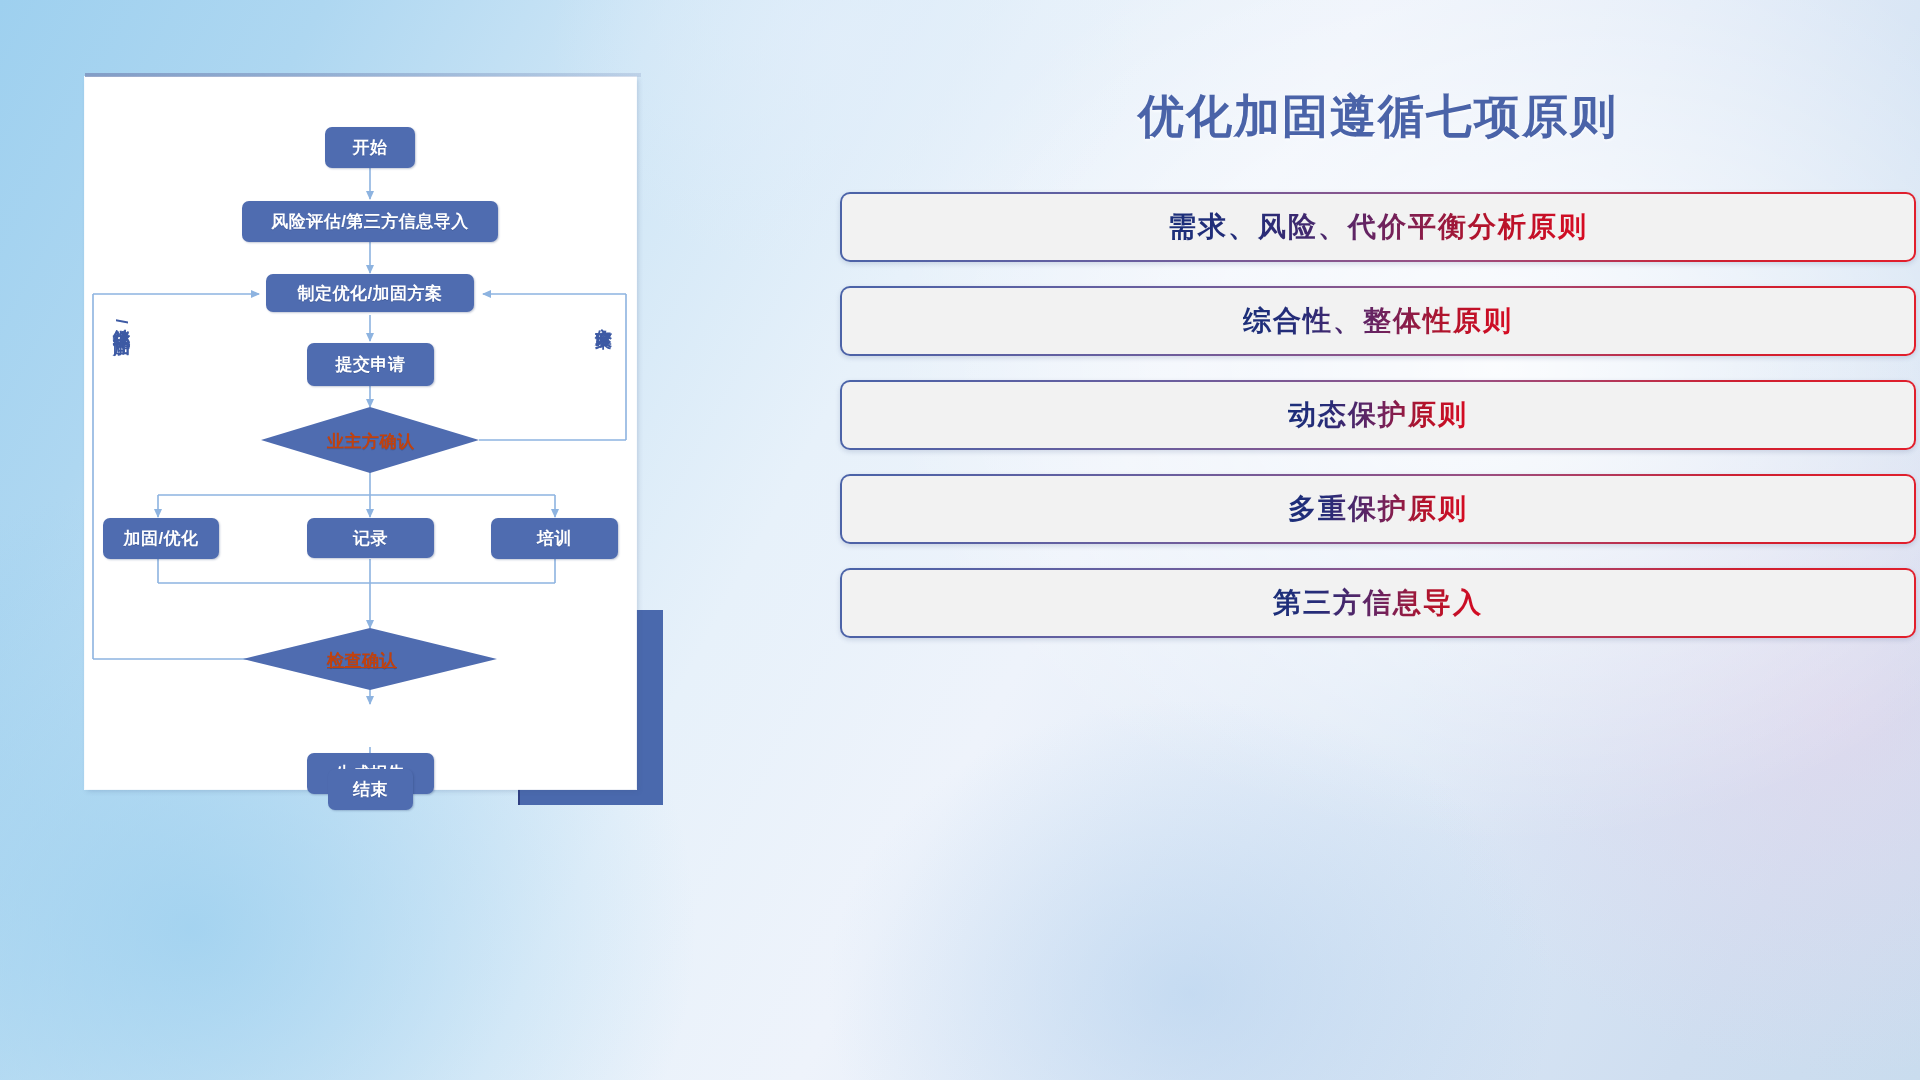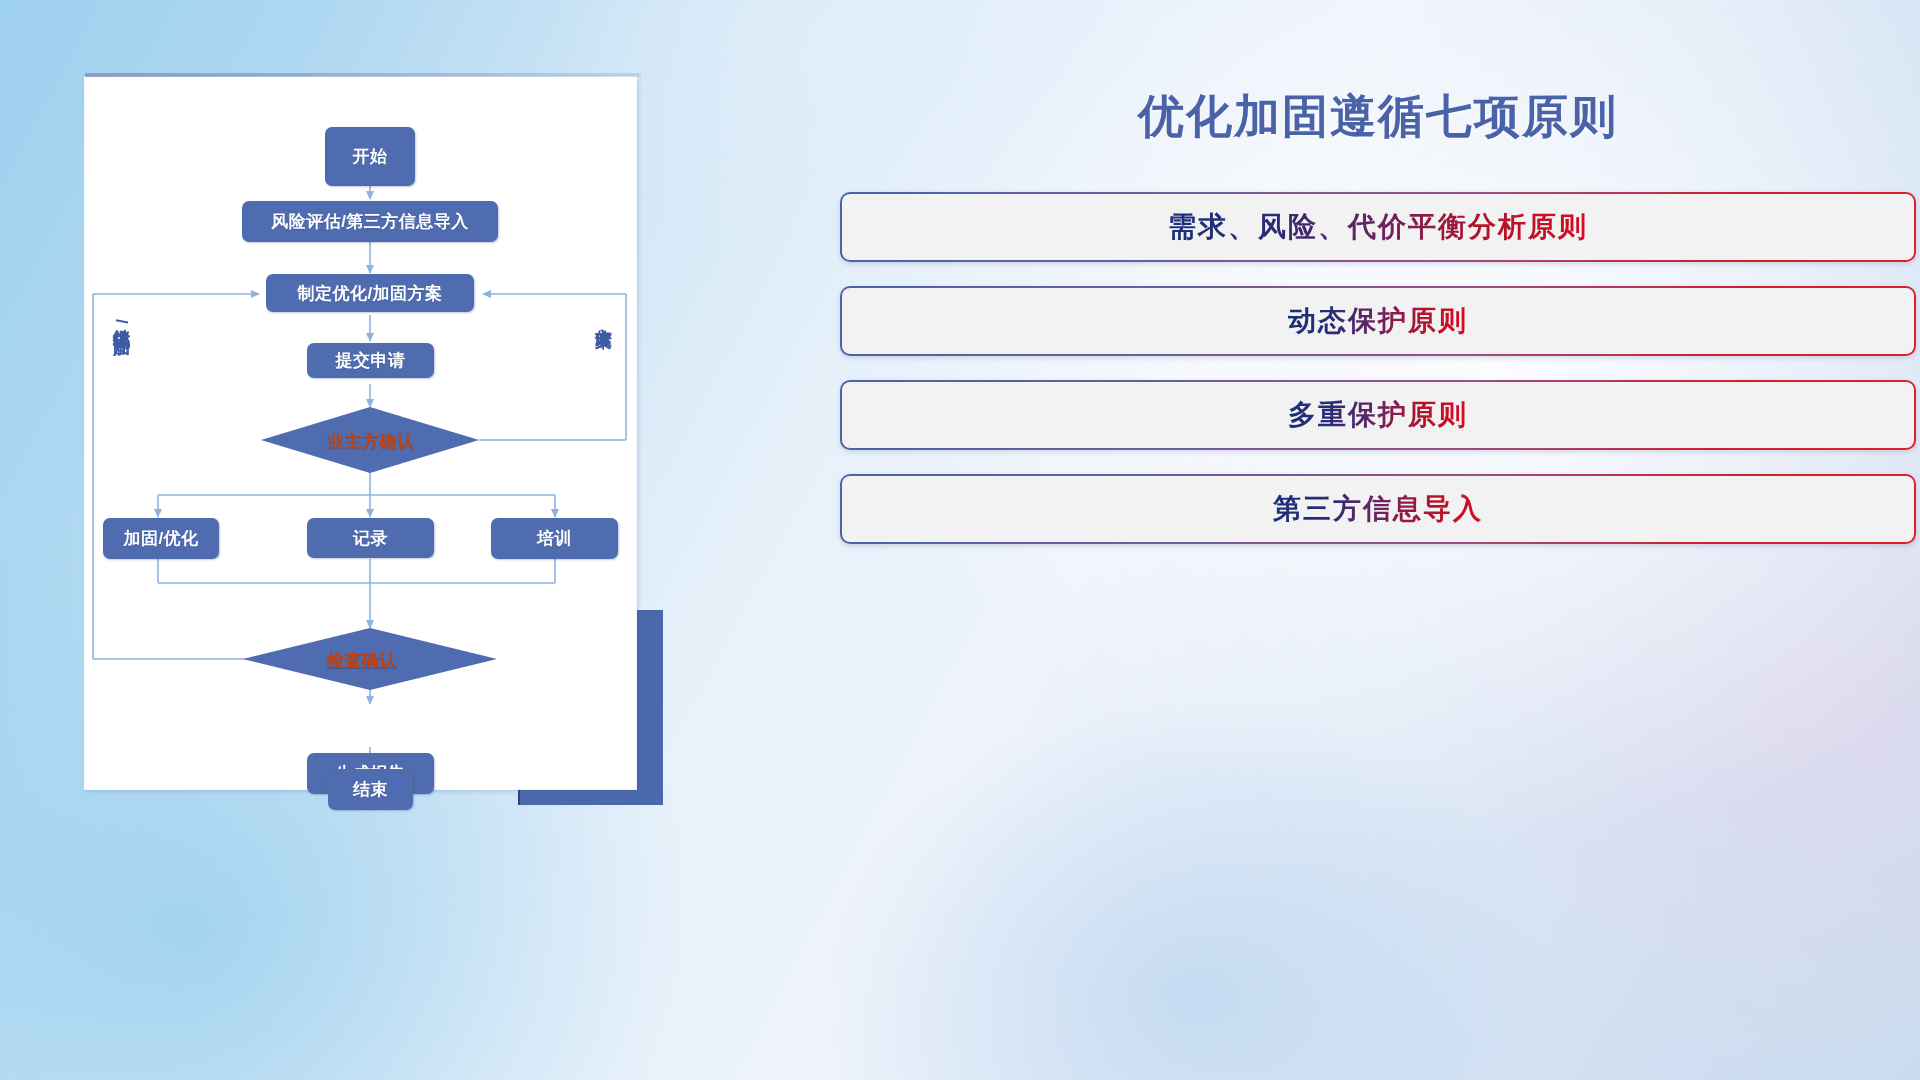--- a/index.html
+++ b/index.html
@@ -221,33 +221,33 @@
 
           <line x1="394" y1="363" x2="541" y2="363"></line>
           <line x1="541" y1="363" x2="541" y2="217"></line>
           <line x1="541" y1="217" x2="398" y2="217" marker-end="url(#arw)"></line>
         </g>
 
         <polygon points="285,330 394,363 285,396 176,363" fill="#4f6cb0"></polygon>
         <polygon points="285,551 412,582 285,613 158,582" fill="#4f6cb0"></polygon>
       </svg>
 
-      <div class="node" style="left:240px; top:50px; width:90px; height:59px;text-align:center;">
+      <div class="node" style="left:240px; top:50px; width:90px; height:41px;text-align:center;">
         <span>开始</span>
       </div>
 
       <div class="node" style="left:157px; top:124px; width:256px; height:41px;">
         <span>风险评估/第三方信息导入</span>
       </div>
 
       <div class="node" style="left:181px; top:197px; width:208px; height:38px;">
         <span>制定优化/加固方案</span>
       </div>
 
-      <div class="node" style="left:222px; top:266px; width:127px; height:35px;">
+      <div class="node" style="left:222px; top:266px; width:127px; height:43px;">
         <span>提交申请</span>
       </div>
 
       <div class="diamond-label" style="left:242px; top:353px;">
         <span>业主方确认</span>
       </div>
 
       <div class="node" style="left:18px; top:441px; width:116px; height:41px;">
         <span>加固/优化</span>
       </div>
@@ -288,20 +288,25 @@
     <div class="pane-title">优化加固遵循七项原则</div>
 
     <div class="cards">
 
       <div class="p-card">
         <div class="p-card-inner">
           <span class="p-text">需求、风险、代价平衡分析原则</span>
         </div>
       </div>
 
+      <div class="p-card">
+        <div class="p-card-inner">
+          <span class="p-text">综合性、整体性原则</span>
+        </div>
+      </div>
 
       <div class="p-card">
         <div class="p-card-inner">
           <span class="p-text">动态保护原则</span>
         </div>
       </div>
 
       <div class="p-card">
         <div class="p-card-inner">
           <span class="p-text">多重保护原则</span>

